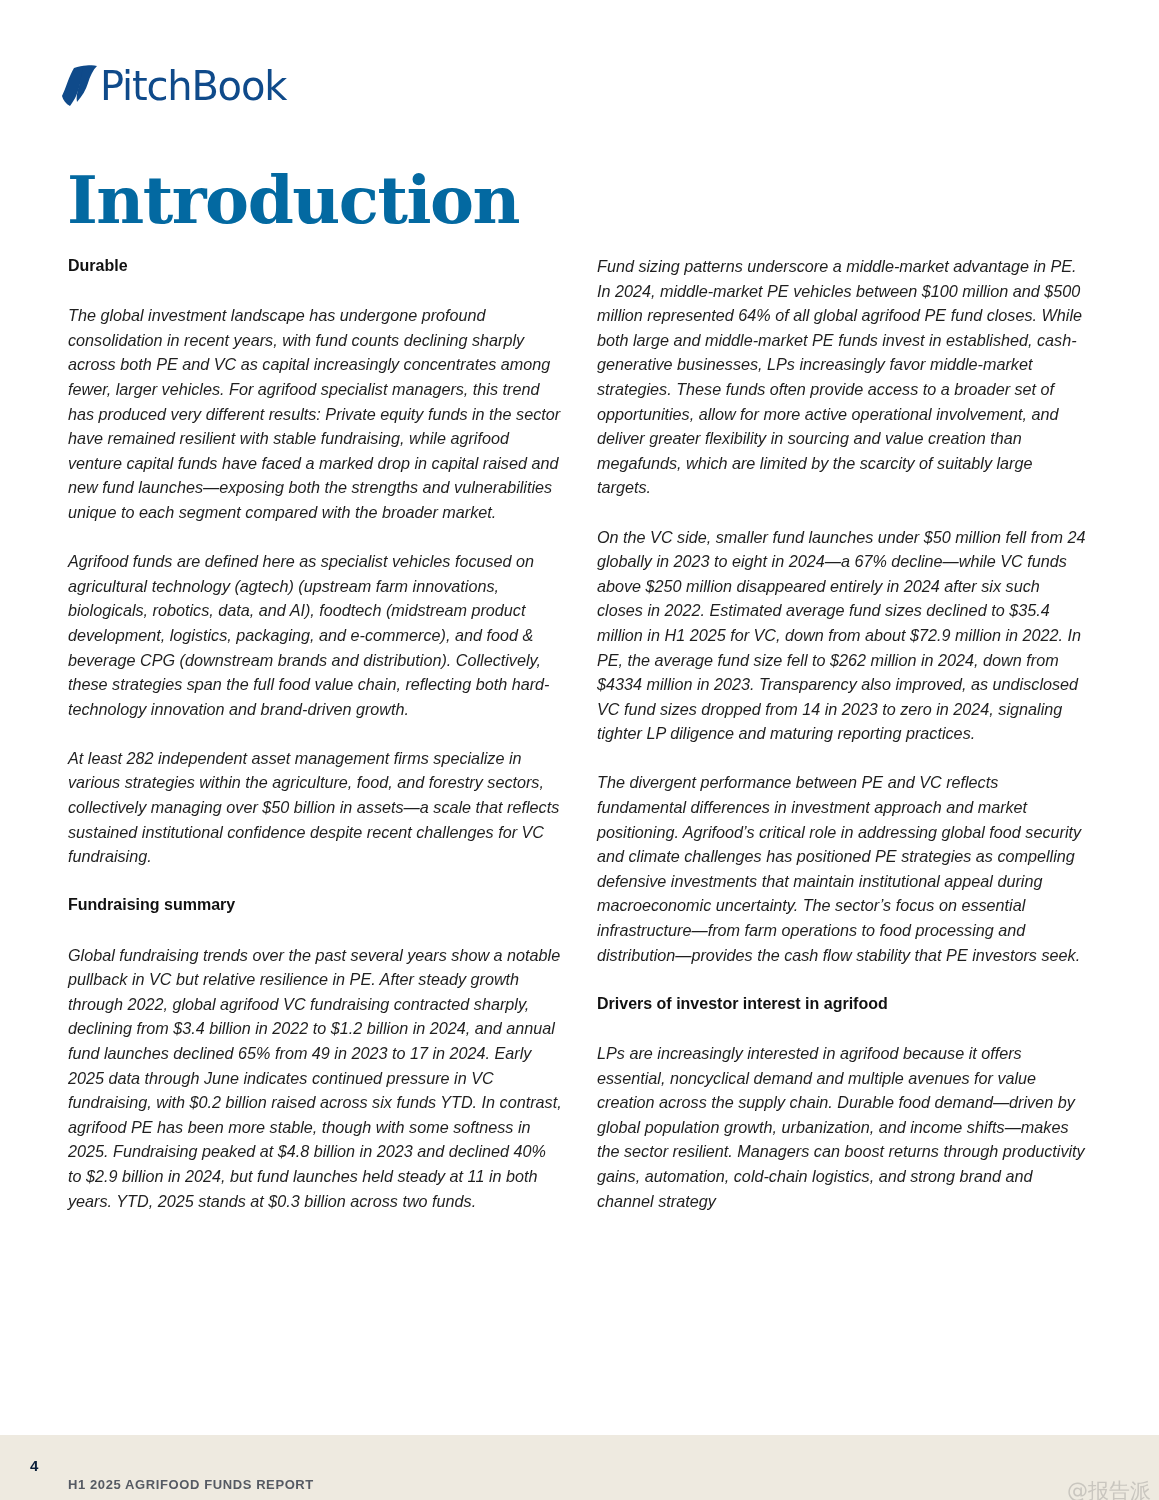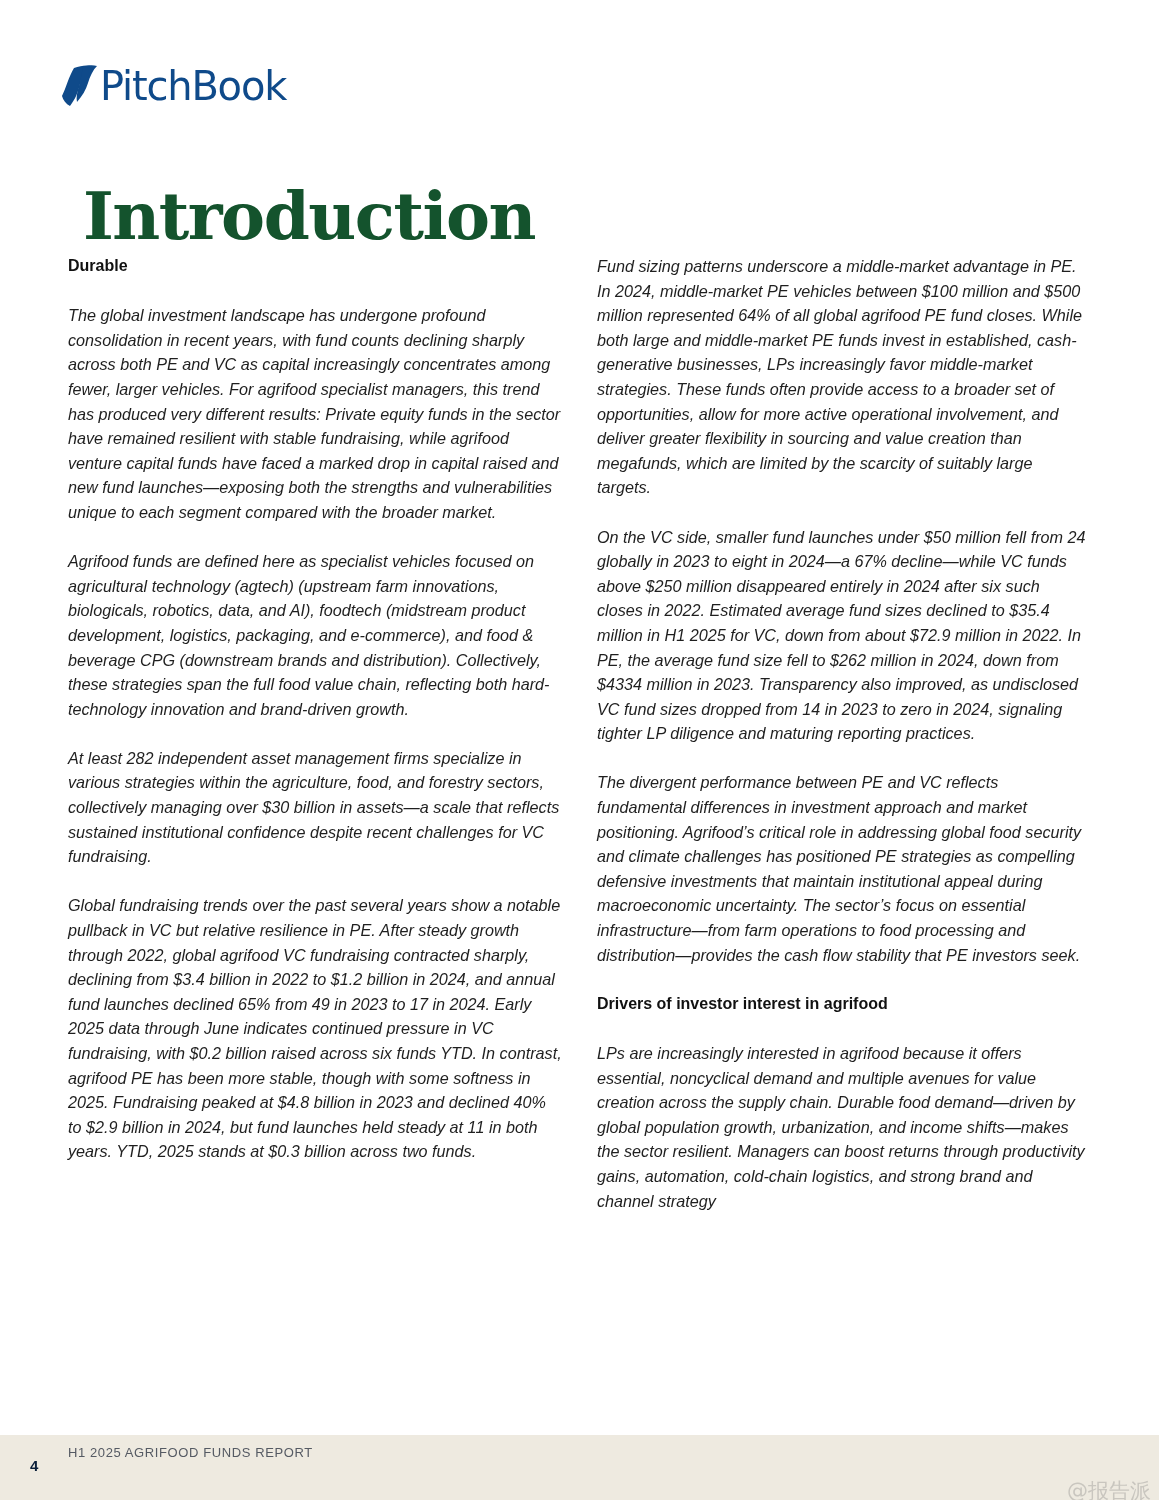--- a/index.html
+++ b/index.html
@@ -11,23 +11,23 @@
   .logo {
     position:absolute; left:60px; top:62px; height:48px;
     display:flex; align-items:center;
   }
   .logo-mark { width:38px; height:44px; margin-right:2px; }
   .logo-text {
     font-family:"DejaVu Sans", sans-serif;
     font-size:40px; color:#0f4a8a; letter-spacing:-1.2px; line-height:44px;text-align:center;
   }
   .title {
-    position:absolute; left:67px; top:160px; margin:16px;
+    position:absolute; left:67px; top:160px; margin:0;
     font-family:"DejaVu Serif", "Liberation Serif", serif;
-    font-weight:bold; font-size:66px; color:#14532d; letter-spacing:-1.5px;
+    font-weight:bold; font-size:66px; color:#0369a1; letter-spacing:-1.5px;
     line-height:80px;
   }
   .col {
     position:absolute; top:254px; width:495px;
     font-size:16.2px; line-height:24.6px; color:#1f1f1f;
     font-family:"Liberation Sans", sans-serif;
   }
   .col.left { left:68px; }
   .col.right { left:597px; width:492px; }
   .col h3 {
@@ -35,21 +35,21 @@
   }
   .col p { margin:0 0 24.6px 0;font-style:italic; }
   .footer {
     position:absolute; left:0; top:1435px; width:1159px; height:65px;
     background:#eeeae0;
   }
   .page-num {
     position:absolute; left:30px; top:22px; font-size:15px; font-weight:bold; color:#0b1f3a;
   }
   .report-name {
-    position:absolute; left:68px; top:10px; font-size:13px; color:#555a63; letter-spacing:0.6px;
+    position:absolute; left:68px; top:42px; font-size:13px; color:#555a63; letter-spacing:0.6px;font-weight:bold;
   }
   .watermark {
     position:absolute; right:8px; top:42px; font-size:21px; color:#c9c6bf;
     font-family:"DejaVu Sans", sans-serif;
   }
 </style>
 </head>
 <body>
 
 <div class="logo">
@@ -59,21 +59,22 @@
   </svg>
   <span class="logo-text">PitchBook</span>
 </div>
 
 <h1 class="title">Introduction</h1>
 
 <div class="col left">
   <h3>Durable</h3>
   <p>The global investment landscape has undergone profound consolidation in recent years, with fund counts declining sharply across both PE and VC as capital increasingly concentrates among fewer, larger vehicles. For agrifood specialist managers, this trend has produced very different results: Private equity funds in the sector have remained resilient with stable fundraising, while agrifood venture capital funds have faced a marked drop in capital raised and new fund launches—exposing both the strengths and vulnerabilities unique to each segment compared with the broader market.</p>
   <p>Agrifood funds are defined here as specialist vehicles focused on agricultural technology (agtech) (upstream farm innovations, biologicals, robotics, data, and AI), foodtech (midstream product development, logistics, packaging, and e-commerce), and food &amp; beverage CPG (downstream brands and distribution). Collectively, these strategies span the full food value chain, reflecting both hard-technology innovation and brand-driven growth.</p>
-  <p>At least 282 independent asset management firms specialize in various strategies within the agriculture, food, and forestry sectors, collectively managing over $30 billion in assets—a scale that reflects sustained institutional confidence despite recent challenges for VC fundraising.</p>
+  <p>At least 282 independent asset management firms specialize in various strategies within the agriculture, food, and forestry sectors, collectively managing over $50 billion in assets—a scale that reflects sustained institutional confidence despite recent challenges for VC fundraising.</p>
+  <h3>Fundraising summary</h3>
   <p>Global fundraising trends over the past several years show a notable pullback in VC but relative resilience in PE. After steady growth through 2022, global agrifood VC fundraising contracted sharply, declining from $3.4 billion in 2022 to $1.2 billion in 2024, and annual fund launches declined 65% from 49 in 2023 to 17 in 2024. Early 2025 data through June indicates continued pressure in VC fundraising, with $0.2 billion raised across six funds YTD. In contrast, agrifood PE has been more stable, though with some softness in 2025. Fundraising peaked at $4.8 billion in 2023 and declined 40% to $2.9 billion in 2024, but fund launches held steady at 11 in both years. YTD, 2025 stands at $0.3 billion across two funds.</p>
 </div>
 
 <div class="col right">
   <p>Fund sizing patterns underscore a middle-market advantage in PE. In 2024, middle-market PE vehicles between $100 million and $500 million represented 64% of all global agrifood PE fund closes. While both large and middle-market PE funds invest in established, cash-generative businesses, LPs increasingly favor middle-market strategies. These funds often provide access to a broader set of opportunities, allow for more active operational involvement, and deliver greater flexibility in sourcing and value creation than megafunds, which are limited by the scarcity of suitably large targets.</p>
   <p>On the VC side, smaller fund launches under $50 million fell from 24 globally in 2023 to eight in 2024—a 67% decline—while VC funds above $250 million disappeared entirely in 2024 after six such closes in 2022. Estimated average fund sizes declined to $35.4 million in H1 2025 for VC, down from about $72.9 million in 2022. In PE, the average fund size fell to $262 million in 2024, down from $4334 million in 2023. Transparency also improved, as undisclosed VC fund sizes dropped from 14 in 2023 to zero in 2024, signaling tighter LP diligence and maturing reporting practices.</p>
   <p>The divergent performance between PE and VC reflects fundamental differences in investment approach and market positioning. Agrifood’s critical role in addressing global food security and climate challenges has positioned PE strategies as compelling defensive investments that maintain institutional appeal during macroeconomic uncertainty. The sector’s focus on essential infrastructure—from farm operations to food processing and distribution—provides the cash flow stability that PE investors seek.</p>
   <h3>Drivers of investor interest in agrifood</h3>
   <p>LPs are increasingly interested in agrifood because it offers essential, noncyclical demand and multiple avenues for value creation across the supply chain. Durable food demand—driven by global population growth, urbanization, and income shifts—makes the sector resilient. Managers can boost returns through productivity gains, automation, cold-chain logistics, and strong brand and channel strategy</p>
 </div>

